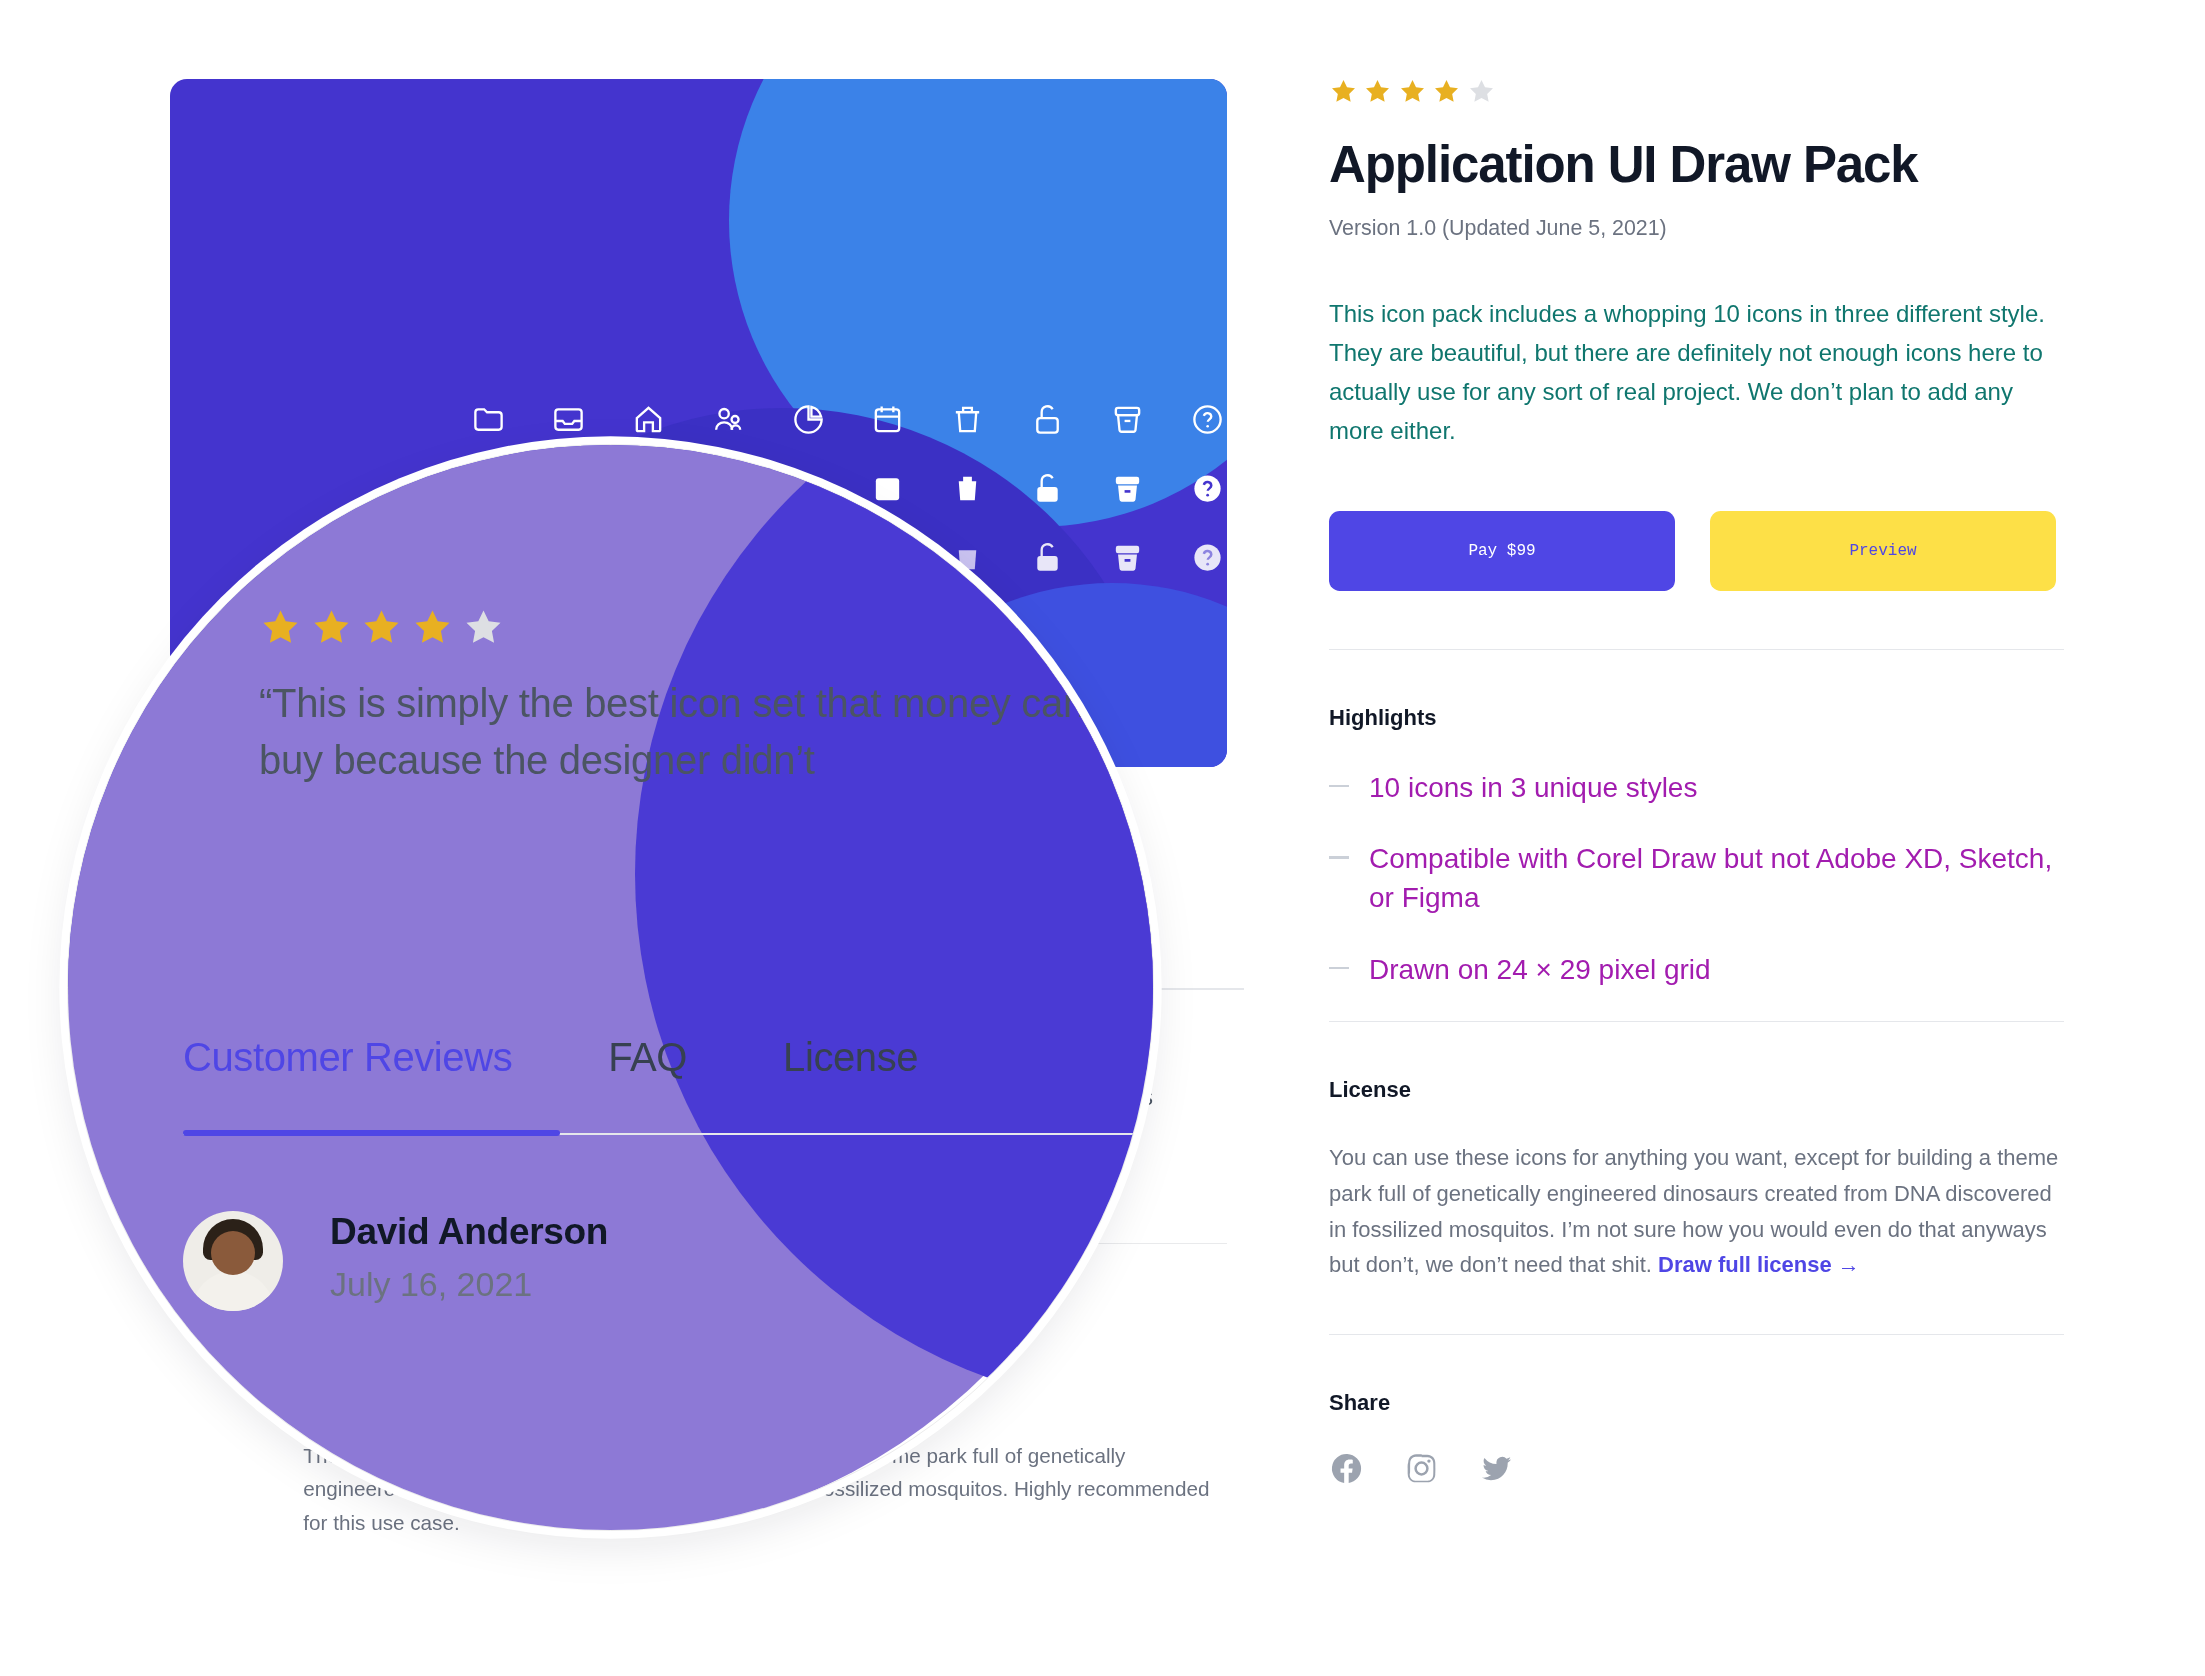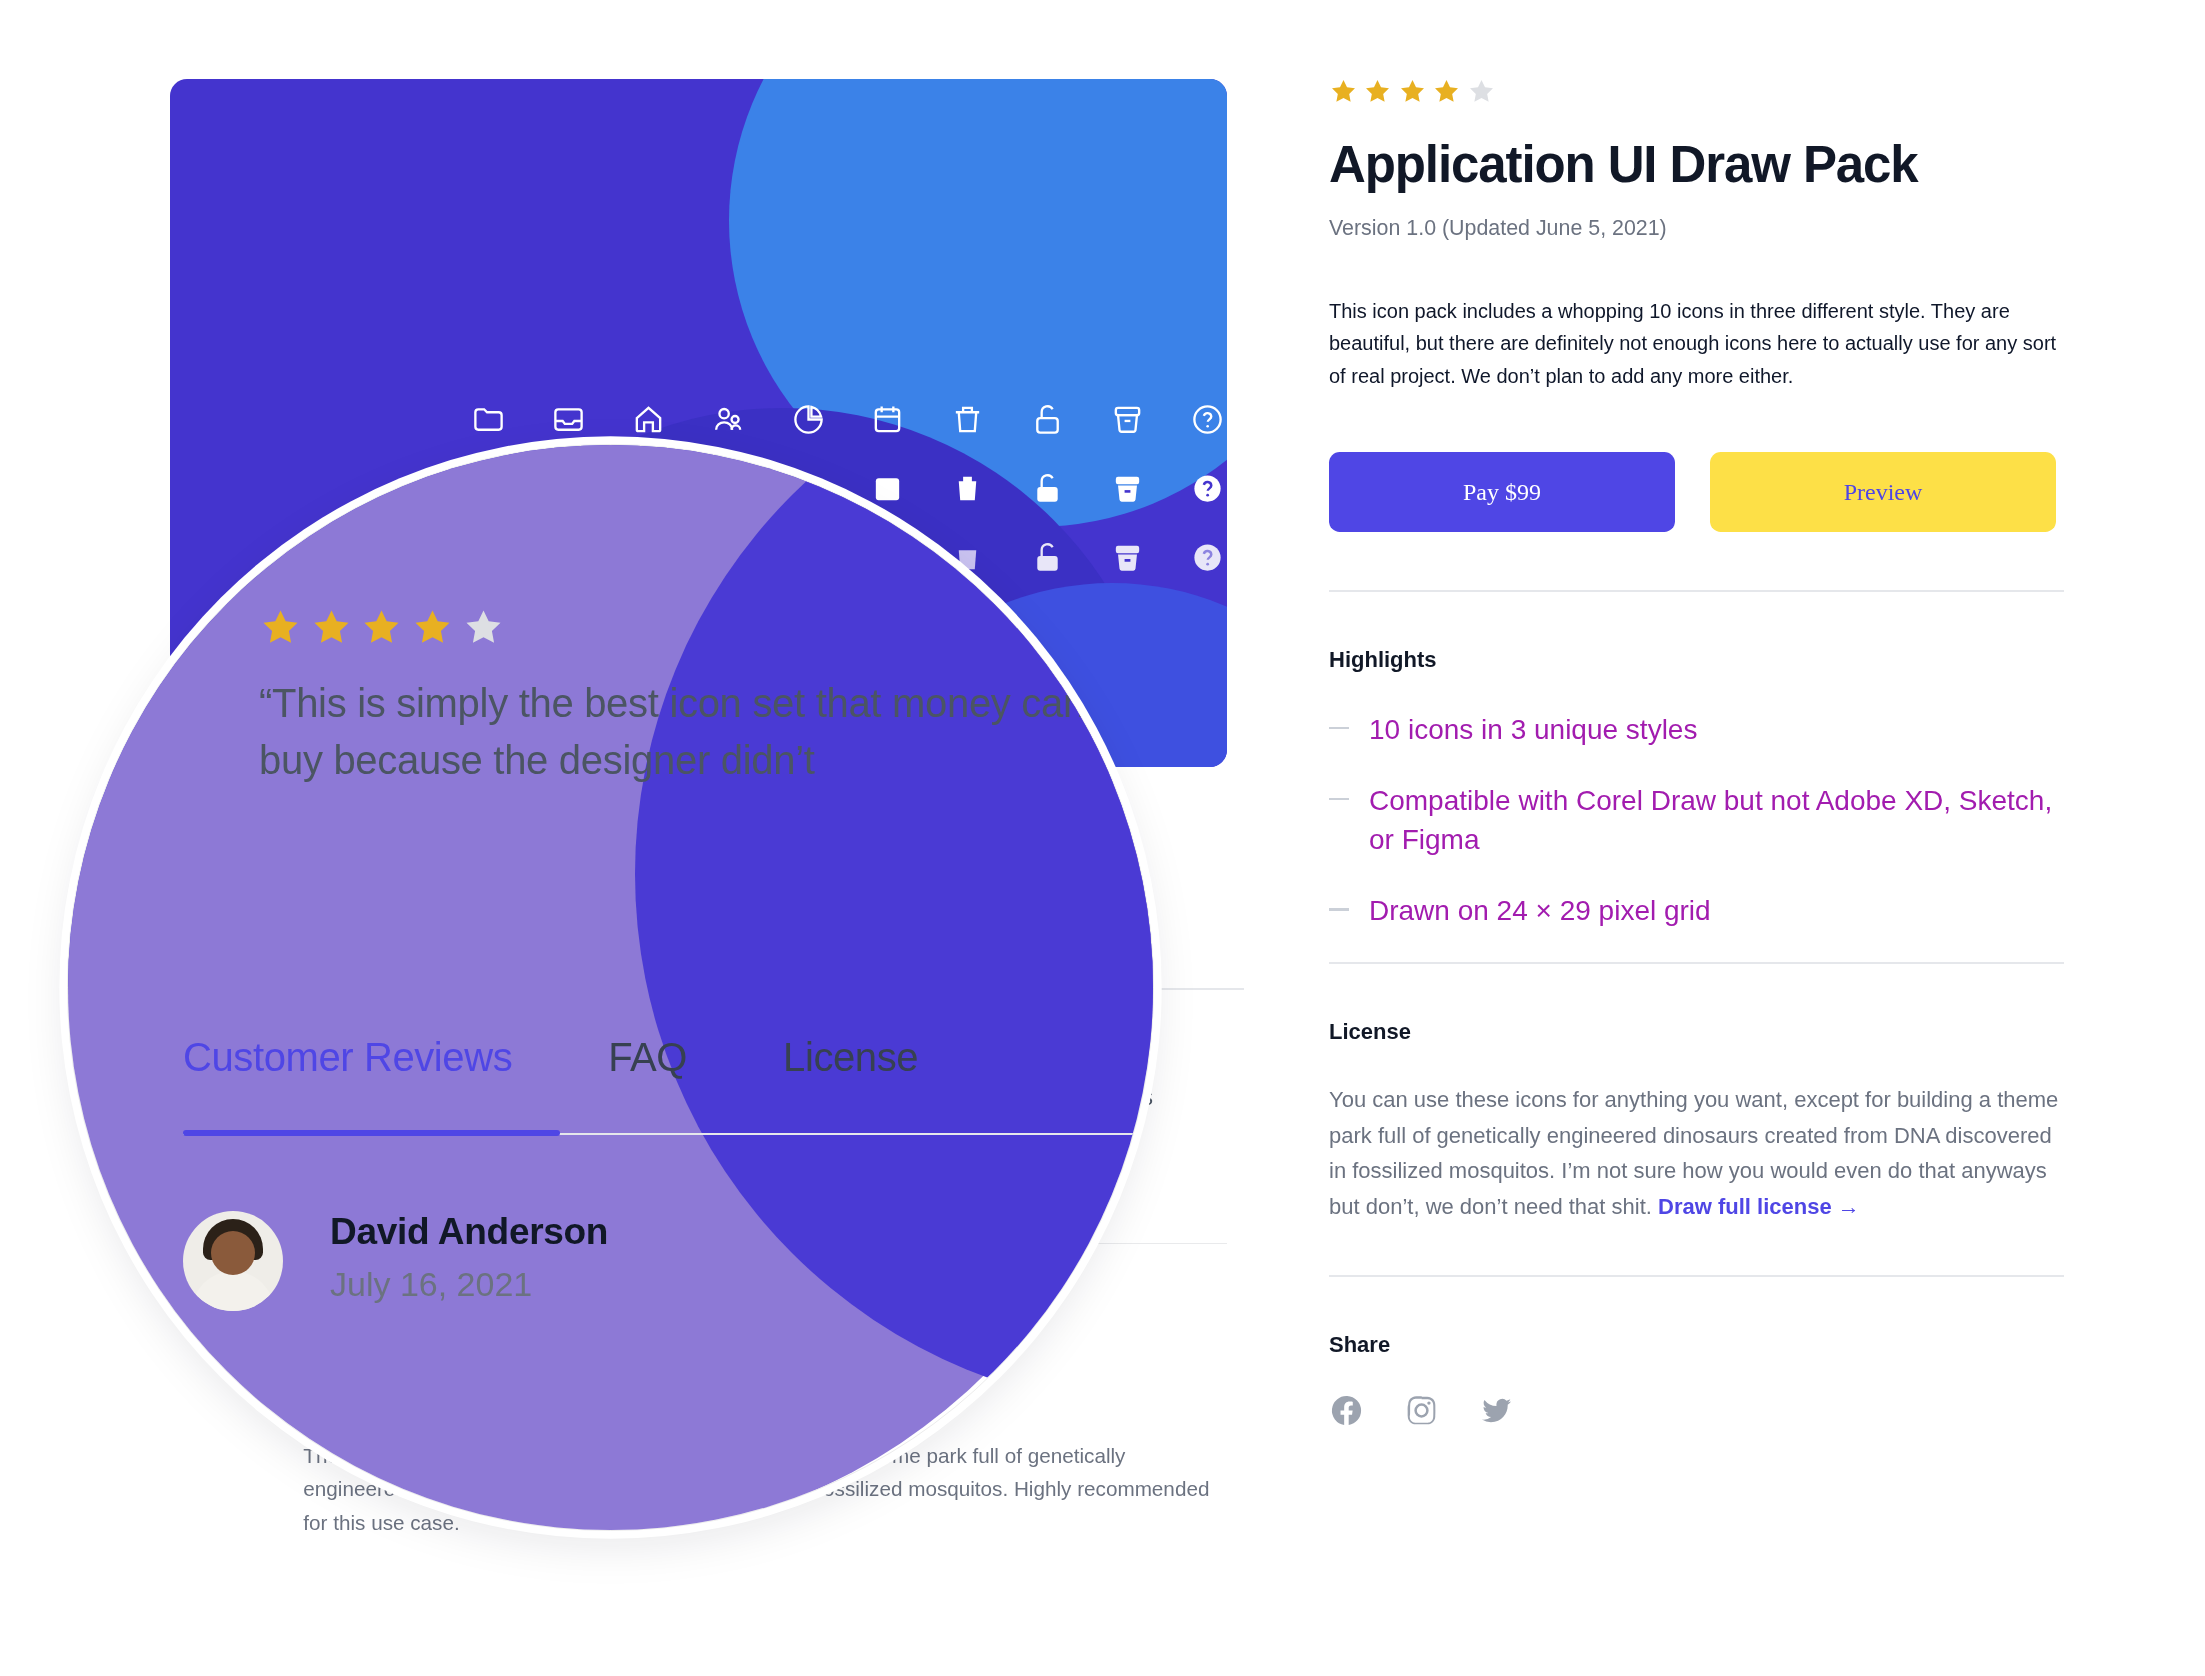--- a/index.html
+++ b/index.html
@@ -146,28 +146,28 @@
   
   .right-col { position: absolute; left: 1329px; top: 77px; width: 735px; }
   .hdr-stars { display: flex; gap: 5.4px; }
   .hdr-stars svg { width: 29px; height: 29px; }
   .product-title {
     font-size: 51px; font-weight: 700; color: #111827;
     margin-top: 32px; letter-spacing: -1.1px; line-height: 1.05;
   }
   .product-version { font-size: 21.4px; color: #6B7280; margin-top: 24.5px; }
   .product-desc {
-    font-size: 20px; line-height: 1.62; color: #0f172a; margin-top: 54px;
+    font-size: 24px; line-height: 1.62; color: #0f766e; margin-top: 54px;
   }
   .btn-row { display: flex; gap: 35px; margin-top: 60px; }
   .btn {
     height: 80px; border-radius: 10.7px; display: flex;
     align-items: center; justify-content: center;
-    font-size: 24px; cursor: pointer; border: none;
-    font-family: Liberation Serif, serif;
+    font-size: 16px; cursor: pointer; border: none;
+    font-family: Liberation Mono, monospace;
   }
   .btn-pay { width: 346px; background: #4F46E5; color: #ffffff; }
   .btn-preview { width: 346px; background: #fde047; color: #4F46E5; }
   .divider { height: 1.5px; background: #E5E7EB; margin: 58px 0 0 0; }
 
   .section-title { font-size: 22px; font-weight: 700; color: #111827; margin-top: 55px; }
   .highlights { margin-top: 37px; }
   .hl-item { display: flex; align-items: flex-start; gap: 20px; margin-bottom: 32px; }
   .hl-dash { width: 20px; height: 2.3px; background: #CBD0D8; margin-top: 17px; flex: 0 0 20px; }
   .hl-text { font-size: 28px; color: #a21caf; line-height: 1.4; }

